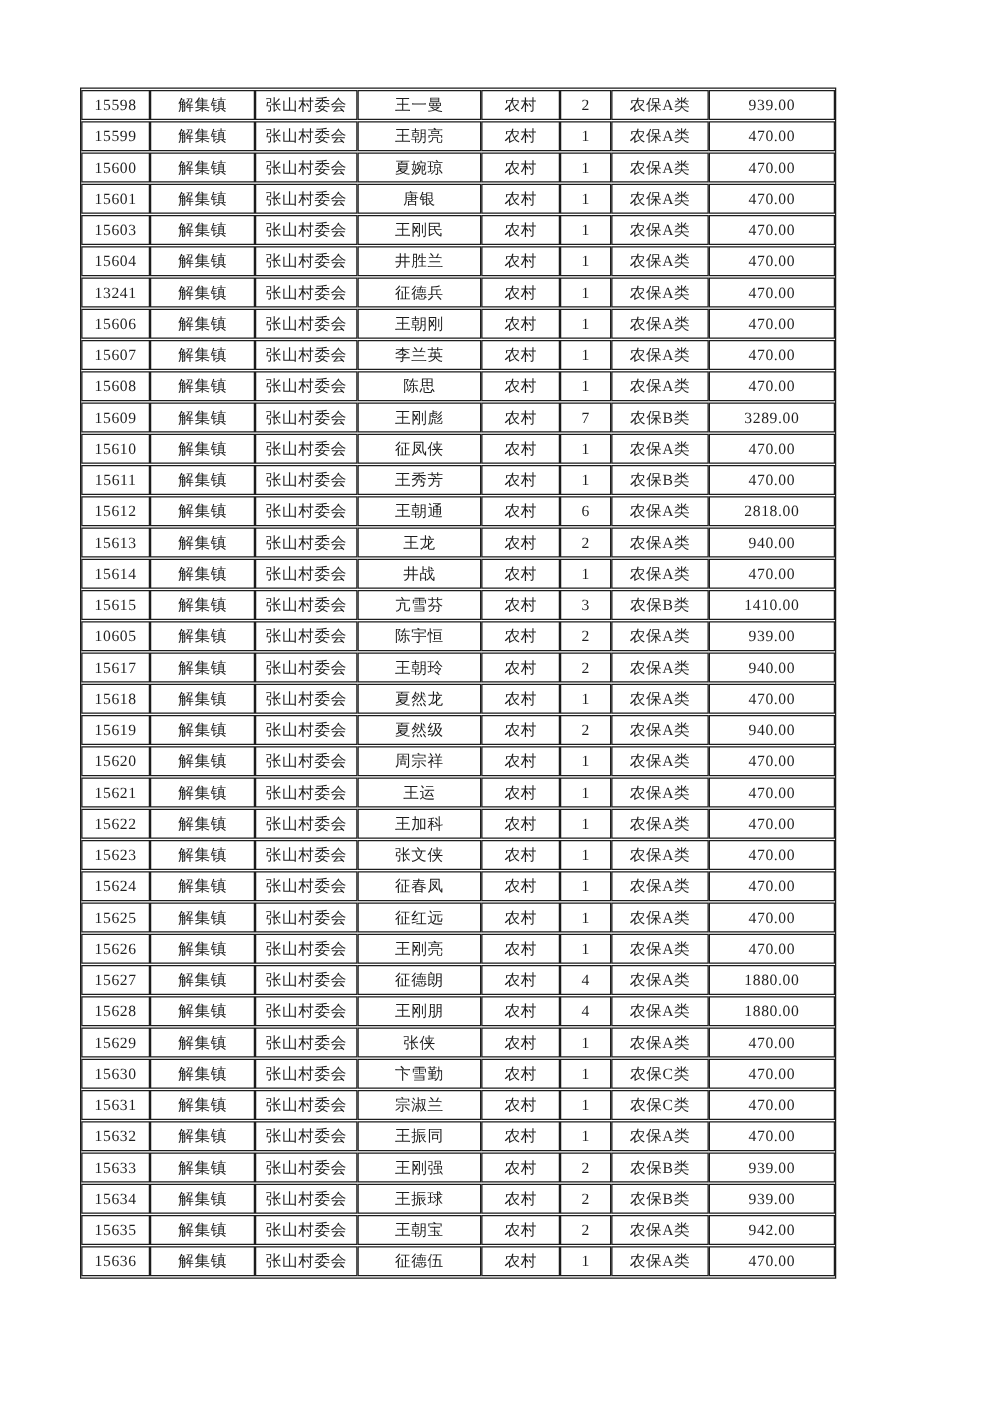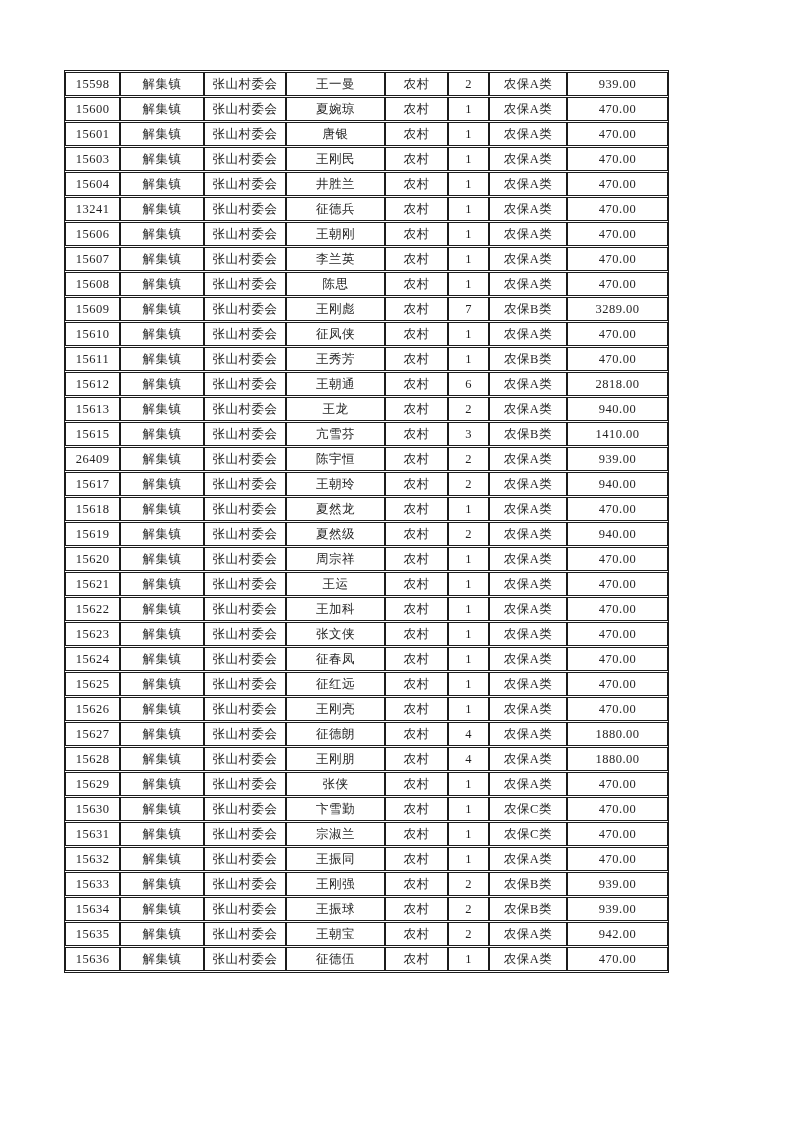--- a/index.html
+++ b/index.html
@@ -70,20 +70,30 @@
     <td>15598</td>
     <td>解集镇</td>
     <td>张山村委会</td>
     <td>王一曼</td>
     <td>农村</td>
     <td>2</td>
     <td>农保A类</td>
     <td>939.00</td>
   </tr>
           <tr>
+    <td>15599</td>
+    <td>解集镇</td>
+    <td>张山村委会</td>
+    <td>王朝亮</td>
+    <td>农村</td>
+    <td>1</td>
+    <td>农保A类</td>
+    <td>470.00</td>
+  </tr>
+          <tr>
     <td>15600</td>
     <td>解集镇</td>
     <td>张山村委会</td>
     <td>夏婉琼</td>
     <td>农村</td>
     <td>1</td>
     <td>农保A类</td>
     <td>470.00</td>
   </tr>
           <tr>
@@ -200,31 +210,41 @@
     <td>15613</td>
     <td>解集镇</td>
     <td>张山村委会</td>
     <td>王龙</td>
     <td>农村</td>
     <td>2</td>
     <td>农保A类</td>
     <td>940.00</td>
   </tr>
           <tr>
+    <td>15614</td>
+    <td>解集镇</td>
+    <td>张山村委会</td>
+    <td>井战</td>
+    <td>农村</td>
+    <td>1</td>
+    <td>农保A类</td>
+    <td>470.00</td>
+  </tr>
+          <tr>
     <td>15615</td>
     <td>解集镇</td>
     <td>张山村委会</td>
     <td>亢雪芬</td>
     <td>农村</td>
     <td>3</td>
     <td>农保B类</td>
     <td>1410.00</td>
   </tr>
           <tr>
-    <td>26409</td>
+    <td>10605</td>
     <td>解集镇</td>
     <td>张山村委会</td>
     <td>陈宇恒</td>
     <td>农村</td>
     <td>2</td>
     <td>农保A类</td>
     <td>939.00</td>
   </tr>
           <tr>
     <td>15617</td>

